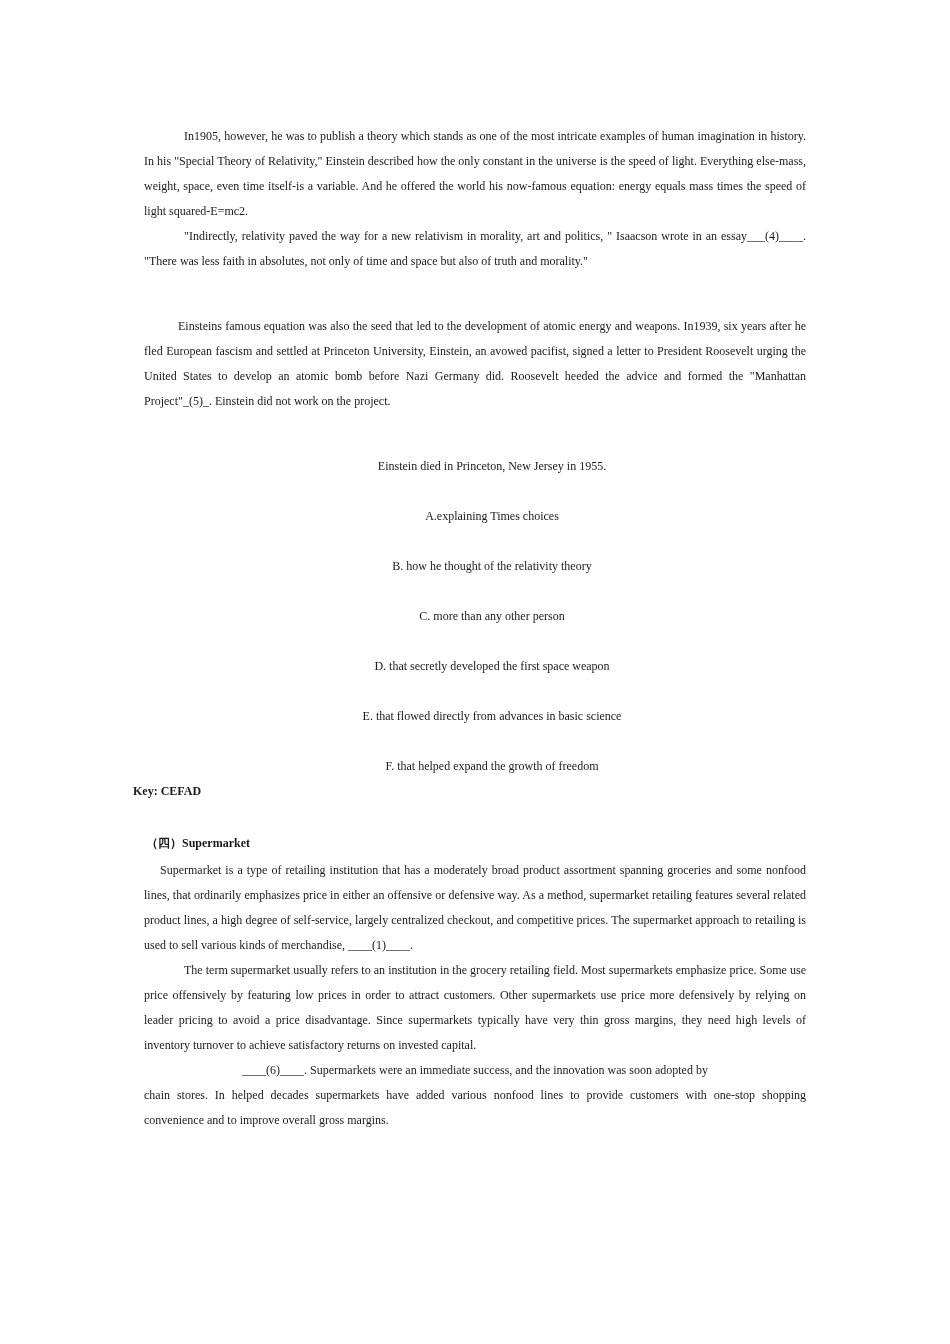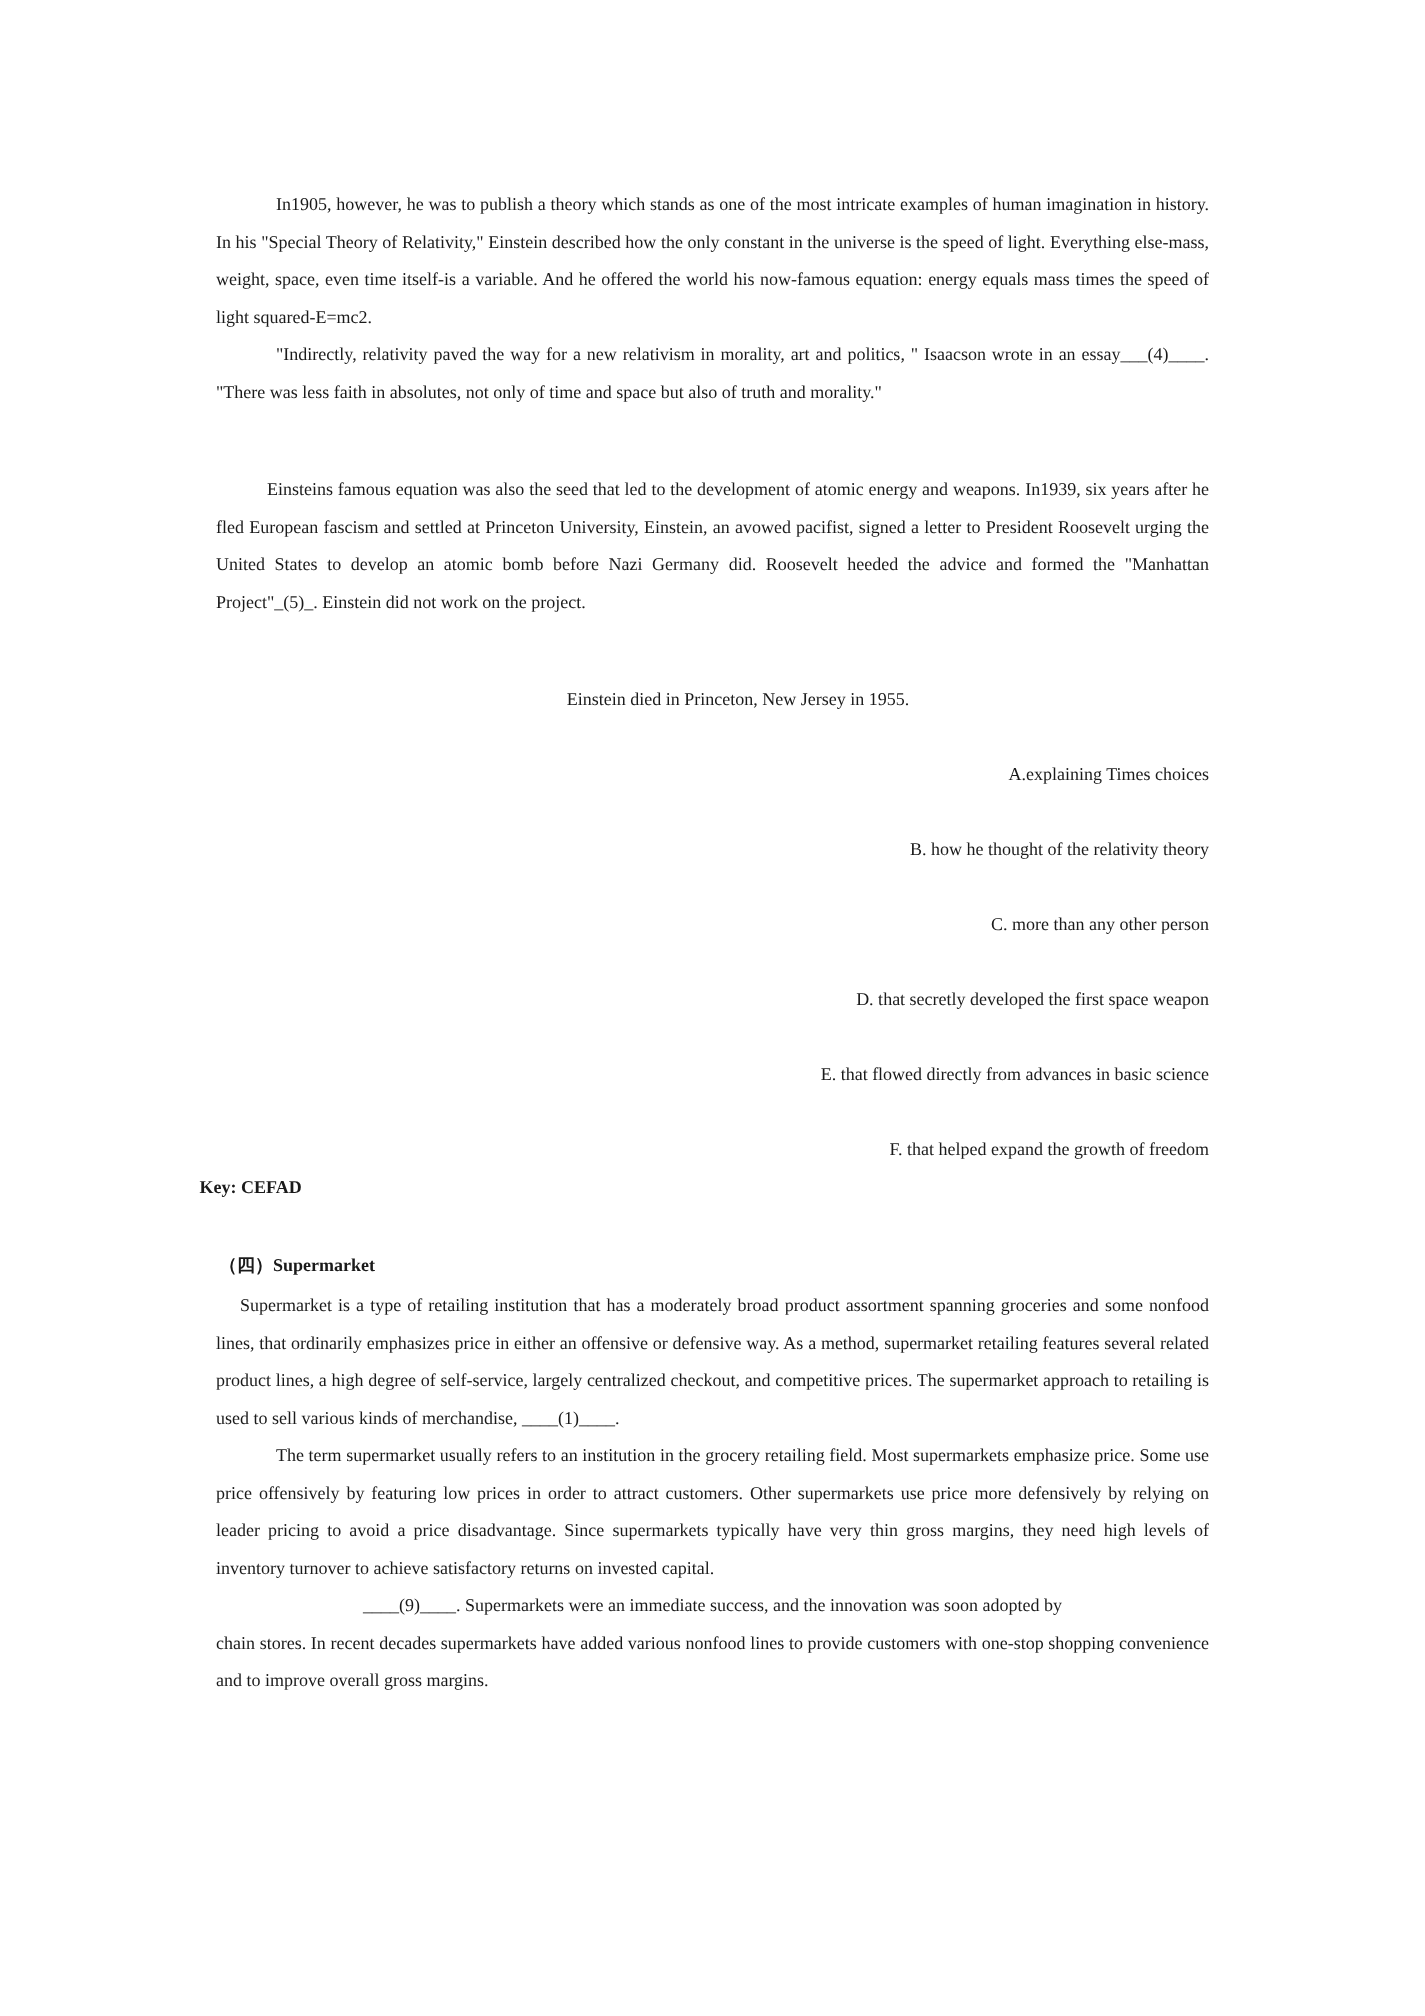--- a/index.html
+++ b/index.html
@@ -6,21 +6,21 @@
   body { width: 950px; height: 1344px; position: relative; overflow: hidden; }
   .page {
     position: absolute; left: 144px; top: 124px; width: 662px;
     font-family: "Liberation Serif", serif; font-size: 12px; line-height: 25px; color: #1a1a1a;
   }
   p { margin: 0; text-align: justify; }
   .ind40 { text-indent: 40px; }
   .ind34 { text-indent: 34px; margin-top: 40px; }
   .ind16 { text-indent: 16px; }
   .ind45 { text-indent: 45px; }
-  .opt { margin: 0; padding-left: 34px; text-align: right; }
+  .opt { margin: 0; padding-left: 34px; text-align: center; }
   .gap { height: 25px; }
   .key { margin: 0; padding-left: 17px; font-weight: bold; text-align: left; }
   .title { margin: 2px; font-weight: bold; }
   .left { text-align: center; }
 </style>
 </head>
 <body>
 
 <div class="page">
   <p class="ind40">In1905, however, he was to publish a theory which stands as one of the most intricate examples of human imagination in history. In his "Special Theory of Relativity," Einstein described how the only constant in the universe is the speed of light. Everything else-mass, weight, space, even time itself-is a variable. And he offered the world his now-famous equation: energy equals mass times the speed of light squared-E=mc2.</p>
@@ -39,15 +39,15 @@
   <div class="gap"></div>
   <p class="opt">E. that flowed directly from advances in basic science</p>
   <div class="gap"></div>
   <p class="opt">F. that helped expand the growth of freedom</p>
   <p class="key" style="margin-left:-17px;padding-left:0;position:relative;left:6px;">Key: CEFAD</p>
 
   <div class="gap"></div>
   <p class="title">（四）Supermarket</p>
   <p class="ind16">Supermarket is a type of retailing institution that has a moderately broad product assortment spanning groceries and some nonfood lines, that ordinarily emphasizes price in either an offensive or defensive way. As a method, supermarket retailing features several related product lines, a high degree of self-service, largely centralized checkout, and competitive prices. The supermarket approach to retailing is used to sell various kinds of merchandise, ____(1)____.</p>
   <p class="ind40">The term supermarket usually refers to an institution in the grocery retailing field. Most supermarkets emphasize price. Some use price offensively by featuring low prices in order to attract customers. Other supermarkets use price more defensively by relying on leader pricing to avoid a price disadvantage. Since supermarkets typically have very thin gross margins, they need high levels of inventory turnover to achieve satisfactory returns on invested capital.</p>
-  <p class="left">____(9)____. Supermarkets were an immediate success, and the innovation was soon adopted by</p>
-  <p>chain stores. In recent decades supermarkets have added various nonfood lines to provide customers with one-stop shopping convenience and to improve overall gross margins.</p>
+  <p class="left">____(6)____. Supermarkets were an immediate success, and the innovation was soon adopted by</p>
+  <p>chain stores. In helped decades supermarkets have added various nonfood lines to provide customers with one-stop shopping convenience and to improve overall gross margins.</p>
 </div>
 
 </body></html>

